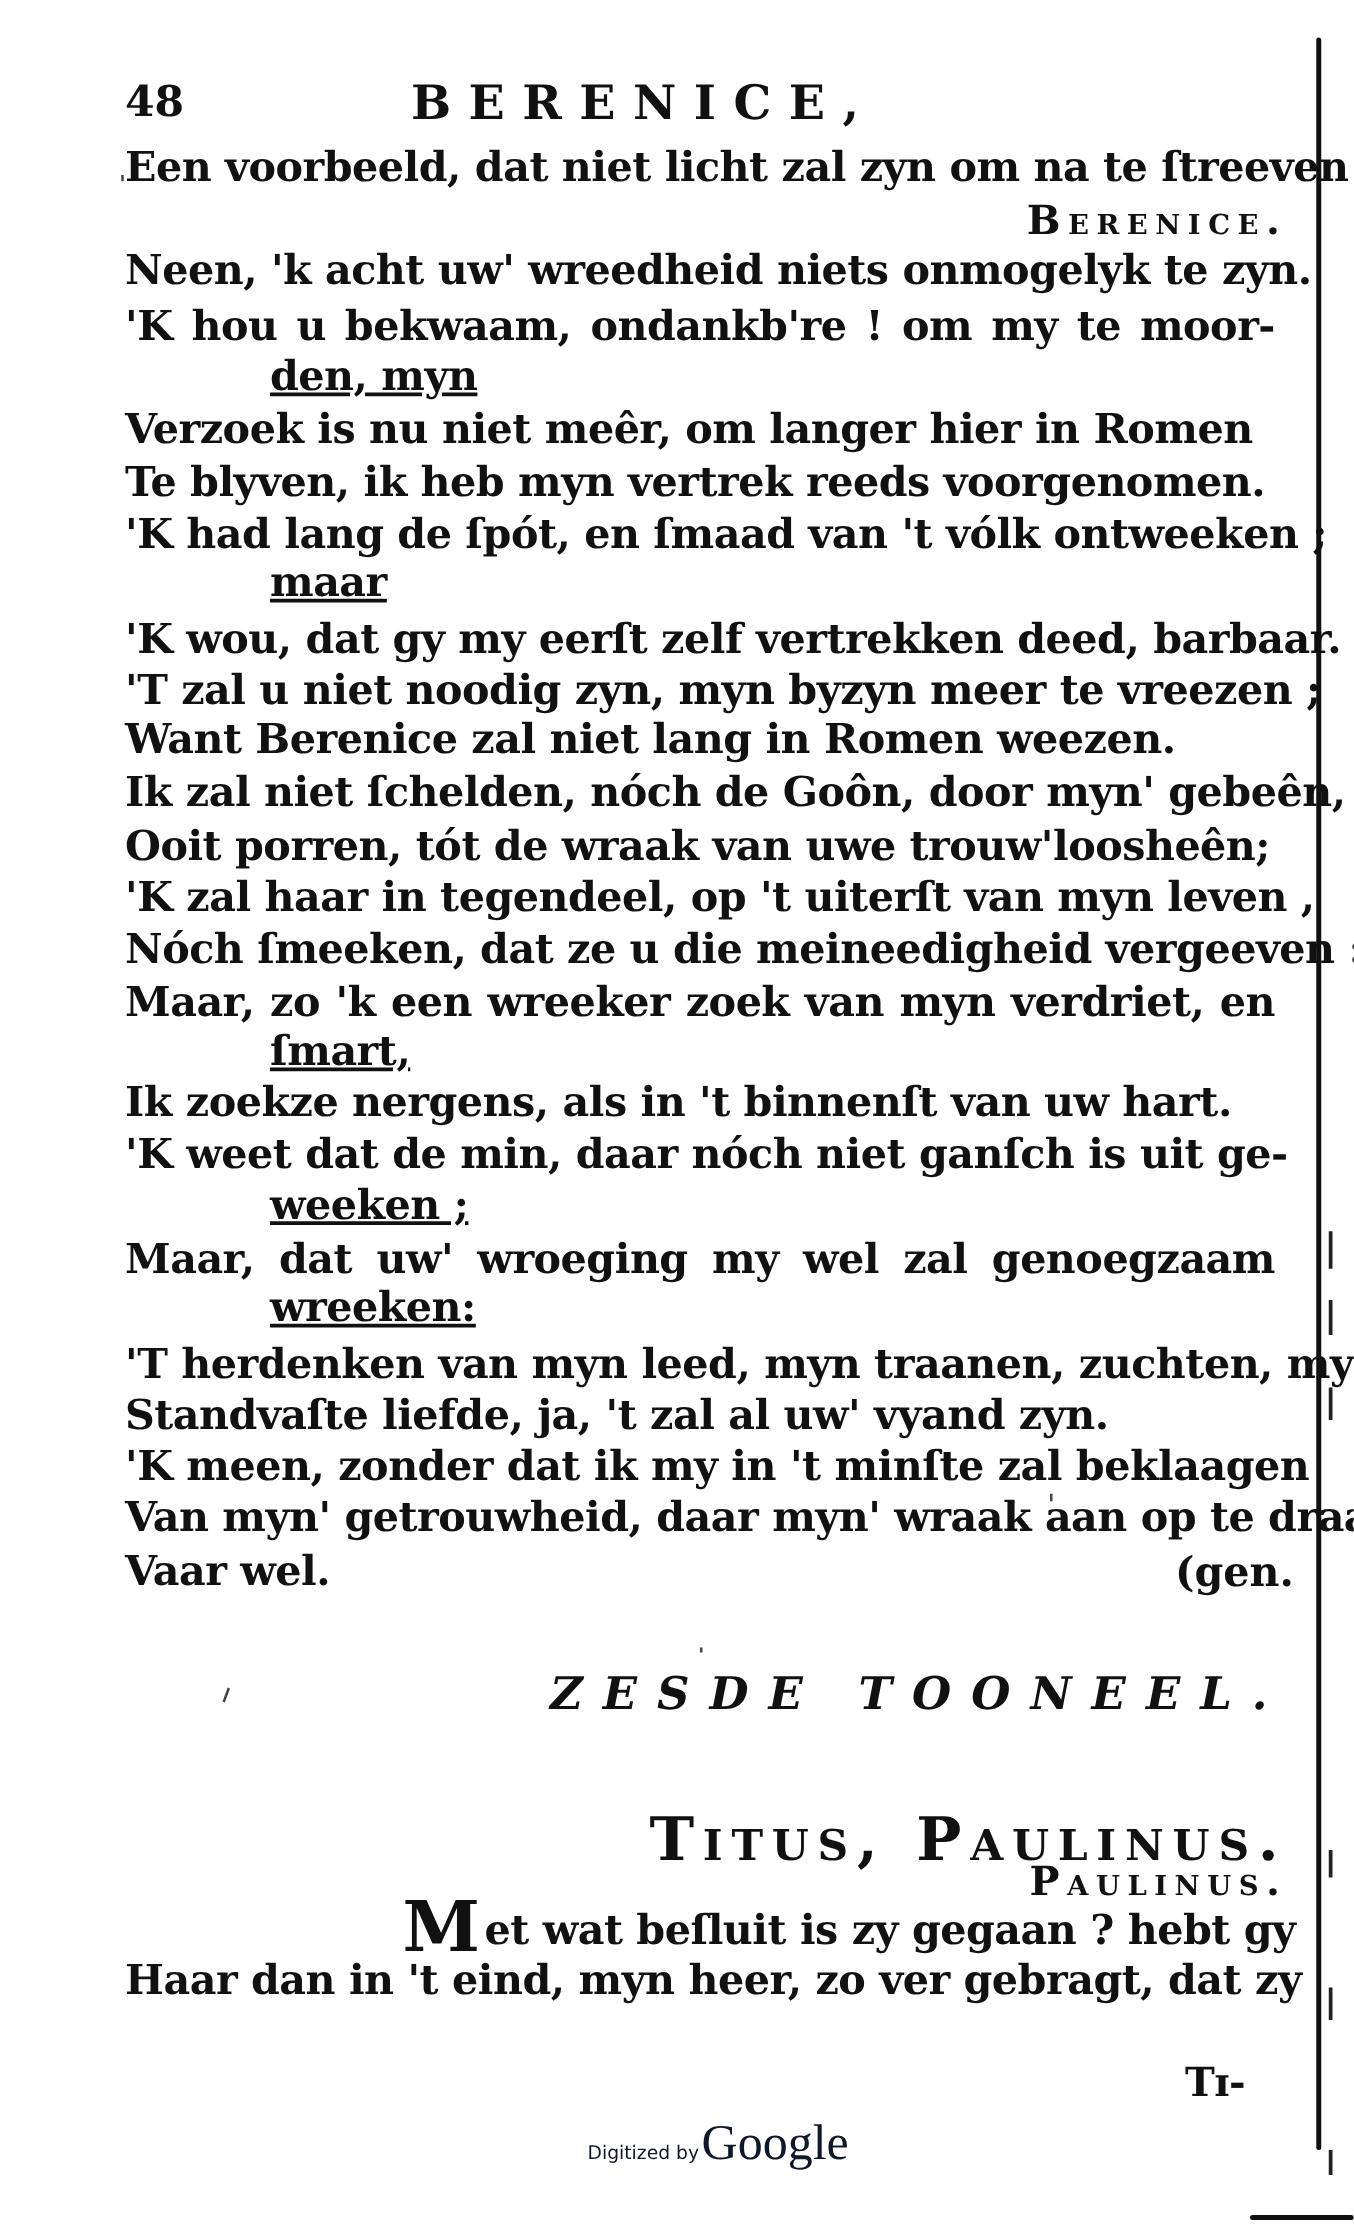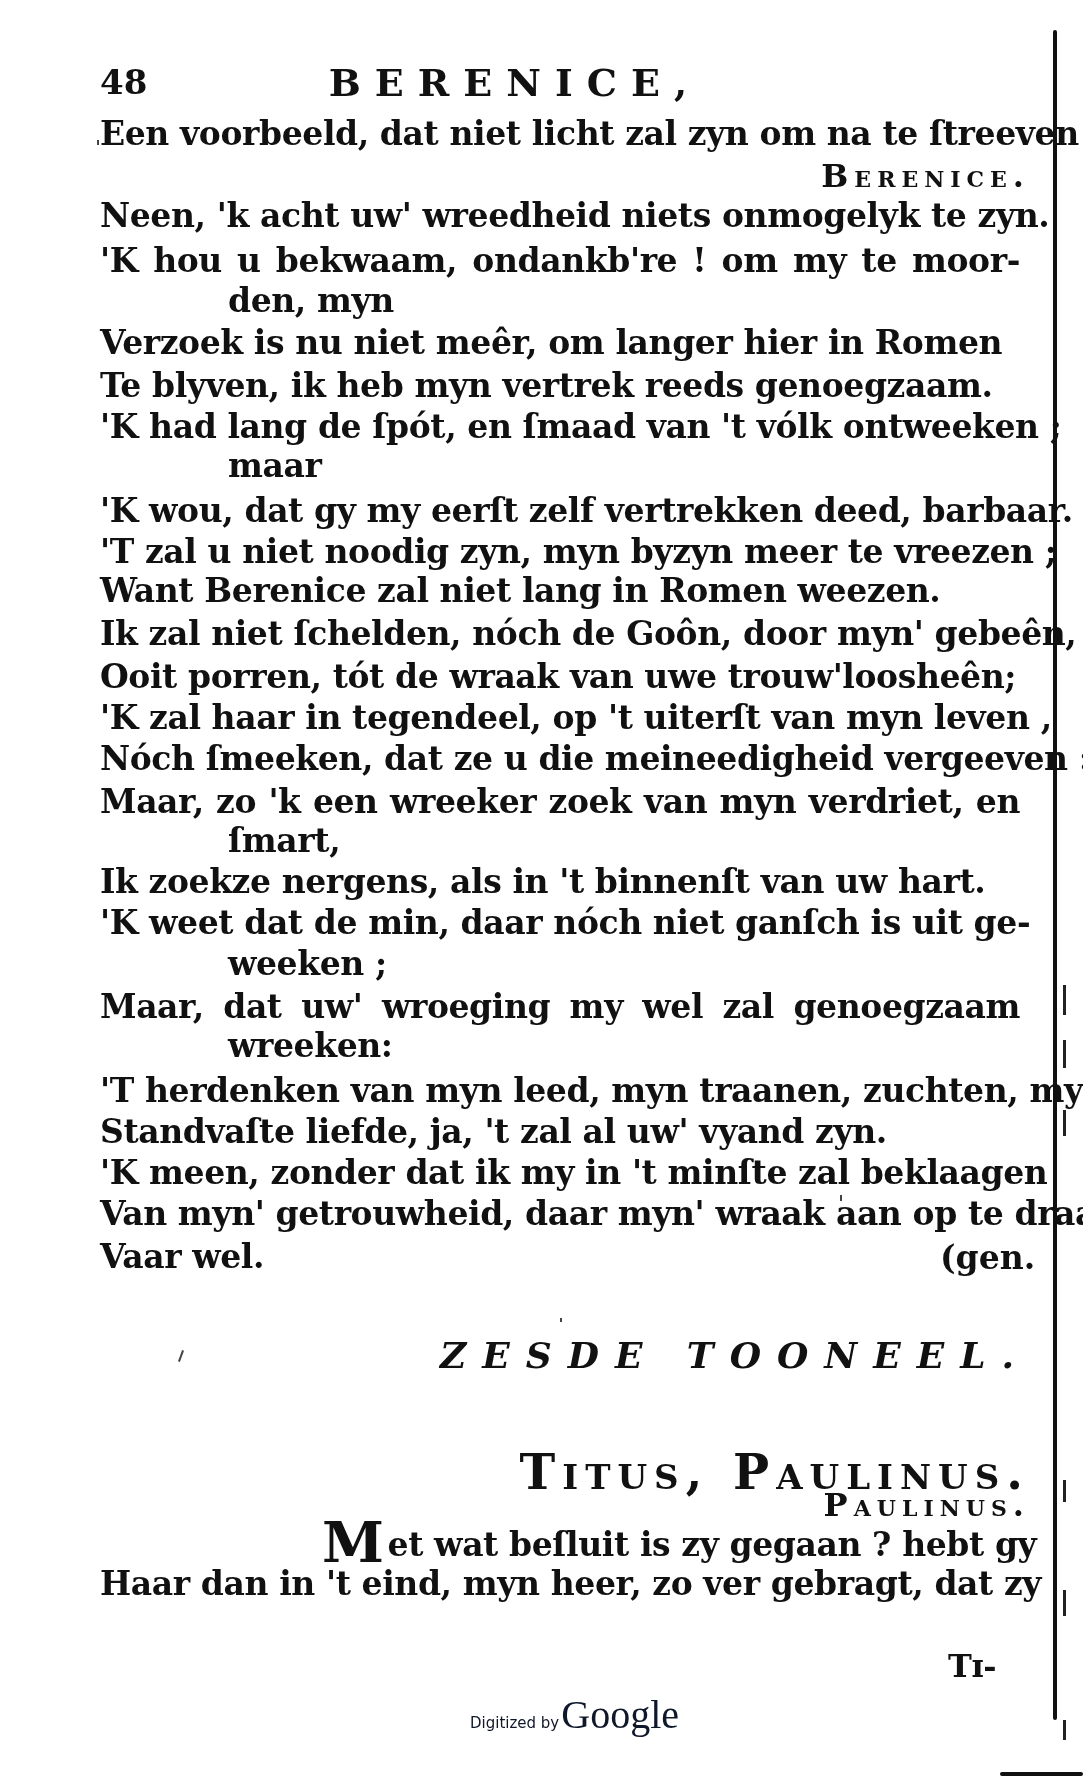--- a/index.html
+++ b/index.html
@@ -3,21 +3,21 @@
 <meta charset="utf-8">
 <style>
   html, body { margin:0; padding:0; background:#ffffff; }
   body { width:1083px; height:1782px; position:relative; overflow:hidden; }
   .page { position:absolute; left:0; top:0; width:890px; height:1782px; background:#ffffff; color:#111111;
           font-family:"DejaVu Serif","Liberation Serif",serif; }
   .line { position:absolute; white-space:nowrap; font-size:33px; line-height:40px; transform:translateY(-50%);
           letter-spacing:-0.4px; font-weight:bold; }
   .full { left:100px; width:920px; text-align-last:justify; text-align:justify; }
   .full.nojust { text-align-last:left; text-align:left; width:auto; }
-  .indent { left:228px; }
+  .indent { left:216px;text-decoration:underline; }
   .center { left:0; width:1030px; text-align:right; }
   .running-head { position:absolute; top:82px; transform:translateY(-50%); font-weight:bold; }
   .page-number { left:100px; font-size:34px; }
   .book-title { left:0; width:1030px; text-align:center; font-size:38px; letter-spacing:14px; }
   .speaker { font-variant:small-caps; letter-spacing:6px; font-size:32px; }
   .scene-title { font-style:italic; letter-spacing:16px; font-size:36px; font-weight:bold; }
   .persons { font-variant:small-caps; letter-spacing:7px; font-size:48px;margin-top:40px; }
   .dropcap { font-size:56px; line-height:40px; vertical-align:-6px; margin-right:4px; }
   .catchword { left:948px; font-size:32px; }
   .right-frag { position:absolute; transform:translateY(-50%); font-weight:bold; font-size:33px; }
@@ -38,21 +38,21 @@
   <div class="running-head book-title">BERENICE,</div>
 
   <div class="line full" style="top:134px">Een voorbeeld, dat niet licht zal zyn om na te ſtreeven ?</div>
 
   <div class="line center speaker" style="top:176px">Berenice.</div>
 
   <div class="line full nojust" style="top:216px">Neen, 'k acht uw' wreedheid niets onmogelyk te zyn.</div>
   <div class="line full" style="top:261px">'K hou u bekwaam, ondankb're ! om my te moor-</div>
   <div class="line indent" style="top:301px">den, myn</div>
   <div class="line full nojust" style="top:343px">Verzoek is nu niet meêr, om langer hier in Romen</div>
-  <div class="line full nojust" style="top:386px">Te blyven, ik heb myn vertrek reeds genoegzaam.</div>
+  <div class="line full nojust" style="top:386px">Te blyven, ik heb myn vertrek reeds voorgenomen.</div>
   <div class="line full" style="top:427px">'K had lang de ſpót, en ſmaad van 't vólk ontweeken ;</div>
   <div class="line indent" style="top:466px">maar</div>
   <div class="line full nojust" style="top:511px">'K wou, dat gy my eerſt zelf vertrekken deed, barbaar.</div>
   <div class="line full nojust" style="top:552px">'T zal u niet noodig zyn, myn byzyn meer te vreezen ;</div>
   <div class="line full nojust" style="top:591px">Want Berenice zal niet lang in Romen weezen.</div>
   <div class="line full nojust" style="top:634px">Ik zal niet ſchelden, nóch de Goôn, door myn' gebeên,</div>
   <div class="line full nojust" style="top:677px">Ooit porren, tót de wraak van uwe trouw'loosheên;</div>
   <div class="line full nojust" style="top:718px">'K zal haar in tegendeel, op 't uiterſt van myn leven ,</div>
   <div class="line full nojust" style="top:759px">Nóch ſmeeken, dat ze u die meineedigheid vergeeven :</div>
   <div class="line full" style="top:802px">Maar, zo 'k een wreeker zoek van myn verdriet, en</div>

